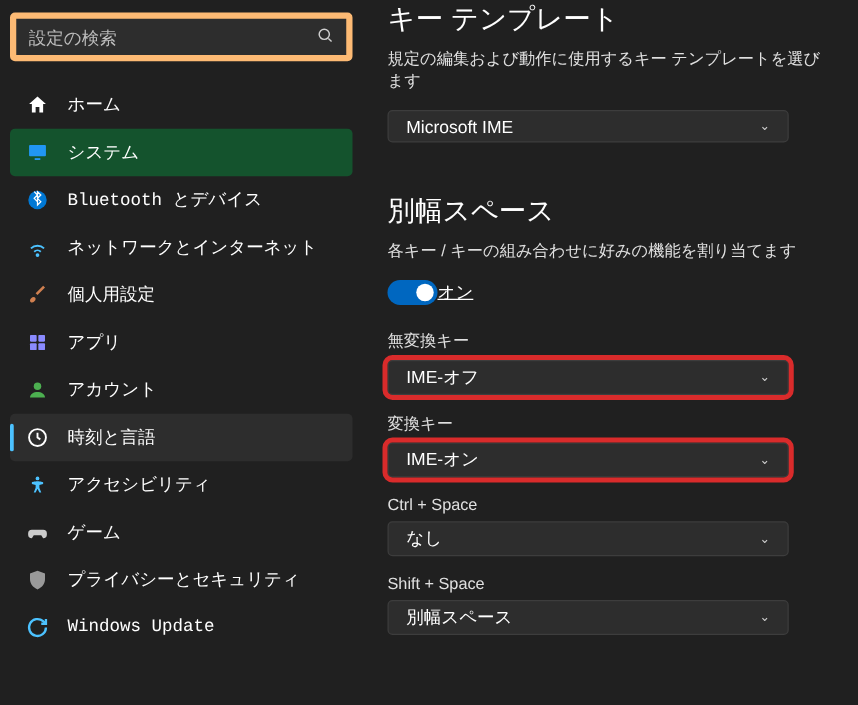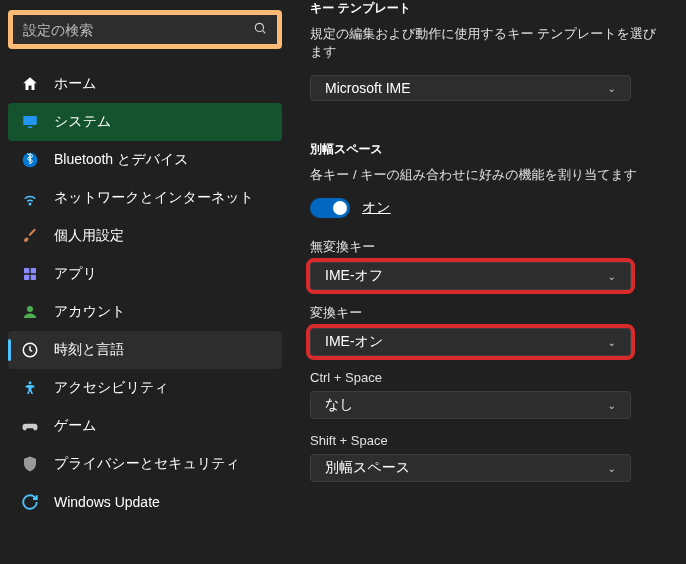--- a/index.html
+++ b/index.html
@@ -63,49 +63,49 @@
   }
   .nav-icon {
     width: 20px;
     height: 20px;
     display: inline-flex;
     align-items: center;
     justify-content: center;
     font-size: 16px;
     flex-shrink: 0;
   }
-  .nav-label { color: #ffffff; font-size: 14px; }
+  .nav-label { color: #ffffff; font-size: 14px; font-family: Liberation Mono, monospace; }
 
   .content {
     flex: 1;
     padding: 0 20px 20px 20px;
     overflow-y: auto;
   }
-  .section-title { font-size: 12px; font-weight: 700; margin-bottom: 8px; }
+  .section-title { font-size: 22px; font-weight: 400; margin-bottom: 8px; }
   .section-desc { font-size: 13px; color: #e0e0e0; margin-bottom: 14px; }
   .dropdown {
     display: flex;
     align-items: center;
     justify-content: space-between;
     background: #2d2d2d;
     border: 1px solid #3d3d3d;
     border-radius: 4px;
     padding: 4px 14px;
     width: 321px;
     cursor: pointer;
     margin-bottom: 20px;
   }
   .dropdown.highlight {
     outline: 4px solid #d92b2b;
     outline-offset: 0;
   }
   .dropdown-value { font-size: 14px; }
   .chevron { font-size: 10px; color: #cfcfcf; }
   .field-label { font-size: 13px; margin-bottom: 6px; color: #e0e0e0; }
-  .toggle-row { display: flex; align-items: center; gap: 12px; margin-bottom: 20px; text-decoration: underline; }
+  .toggle-row { display: flex; align-items: center; margin-bottom: 20px; text-decoration: underline; }
   .toggle {
     width: 40px;
     height: 20px;
     background: #0067c0;
     border-radius: 10px;
     position: relative;
     cursor: pointer;
   }
   .toggle::after {
     content: "";

